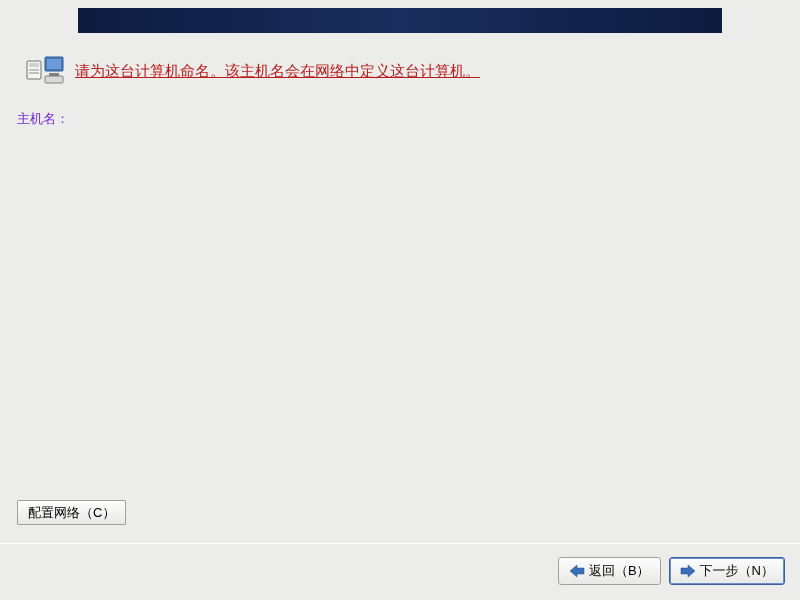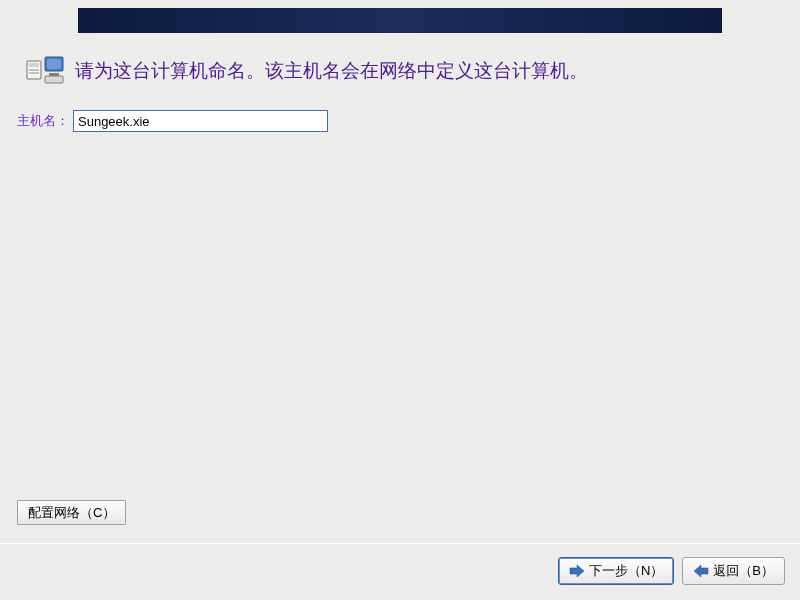--- a/index.html
+++ b/index.html
@@ -36,22 +36,23 @@
     .computer-icon {
       width: 40px;
       height: 32px;
       position: relative;
     }
     .computer-icon svg {
       width: 40px;
       height: 32px;
     }
     .description-text {
-      font-size: 19px;
-      color: #4c1d95;
+      font-size: 15px;
+      color: #b91c1c;
+      text-decoration: underline;
     }
     .hostname-row {
       position: absolute;
       top: 110px;
       left: 17px;
       display: flex;
       align-items: center;
       gap: 4px;
     }
     .hostname-label {
@@ -136,39 +137,38 @@
       <rect x="22" y="4" width="14" height="10" fill="#6a9ad8"></rect>
       <rect x="24" y="18" width="10" height="3" fill="#808080"></rect>
       <rect x="20" y="21" width="18" height="7" rx="1" fill="#d8d8d8" stroke="#808080" stroke-width="1"></rect>
     </svg>
   </span>
   <span class="description-text">请为这台计算机命名。该主机名会在网络中定义这台计算机。</span>
 </div>
 
 <div class="hostname-row">
   <span class="hostname-label">主机名：</span>
-  <input type="text" class="hostname-input" value="Sungeek.xie" style="">
 </div>
 
 <button class="configure-network-btn">
   <span>配置网络（C）</span>
 </button>
 
 <div class="separator"></div>
 
 <div class="nav-buttons">
+  <button class="nav-btn back">
+    <span class="arrow-left">
+      <svg viewBox="0 0 16 14">
+        <path d="M 8 1 L 1 7 L 8 13 L 8 10 L 15 10 L 15 4 L 8 4 Z" fill="#3a6fb8" stroke="#1a4f98" stroke-width="0.5"></path>
+      </svg>
+    </span>
+    <span>返回（B）</span>
+  </button>
   <button class="nav-btn next">
     <span class="arrow-right">
       <svg viewBox="0 0 16 14">
         <path d="M 8 1 L 15 7 L 8 13 L 8 10 L 1 10 L 1 4 L 8 4 Z" fill="#3a6fb8" stroke="#1a4f98" stroke-width="0.5"></path>
       </svg>
     </span>
     <span>下一步（N）</span>
   </button>
-  <button class="nav-btn back">
-    <span class="arrow-left">
-      <svg viewBox="0 0 16 14">
-        <path d="M 8 1 L 1 7 L 8 13 L 8 10 L 15 10 L 15 4 L 8 4 Z" fill="#3a6fb8" stroke="#1a4f98" stroke-width="0.5"></path>
-      </svg>
-    </span>
-    <span>返回（B）</span>
-  </button>
 </div>
 
 </body></html>

